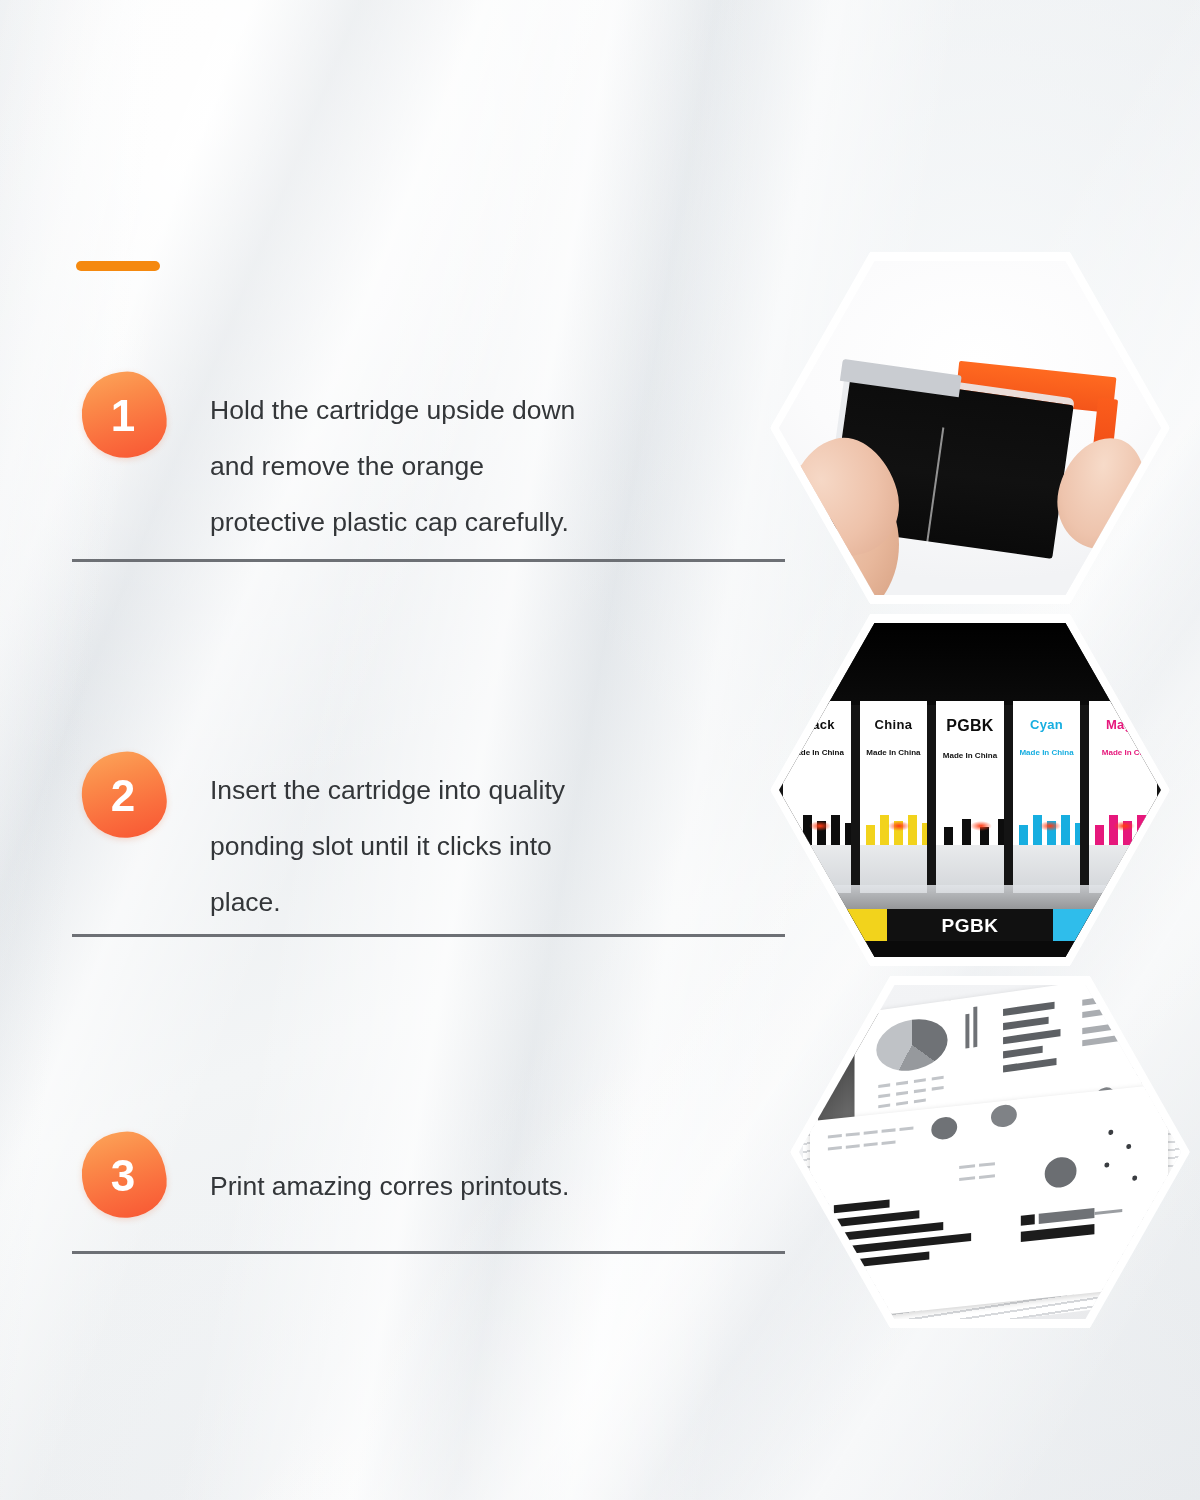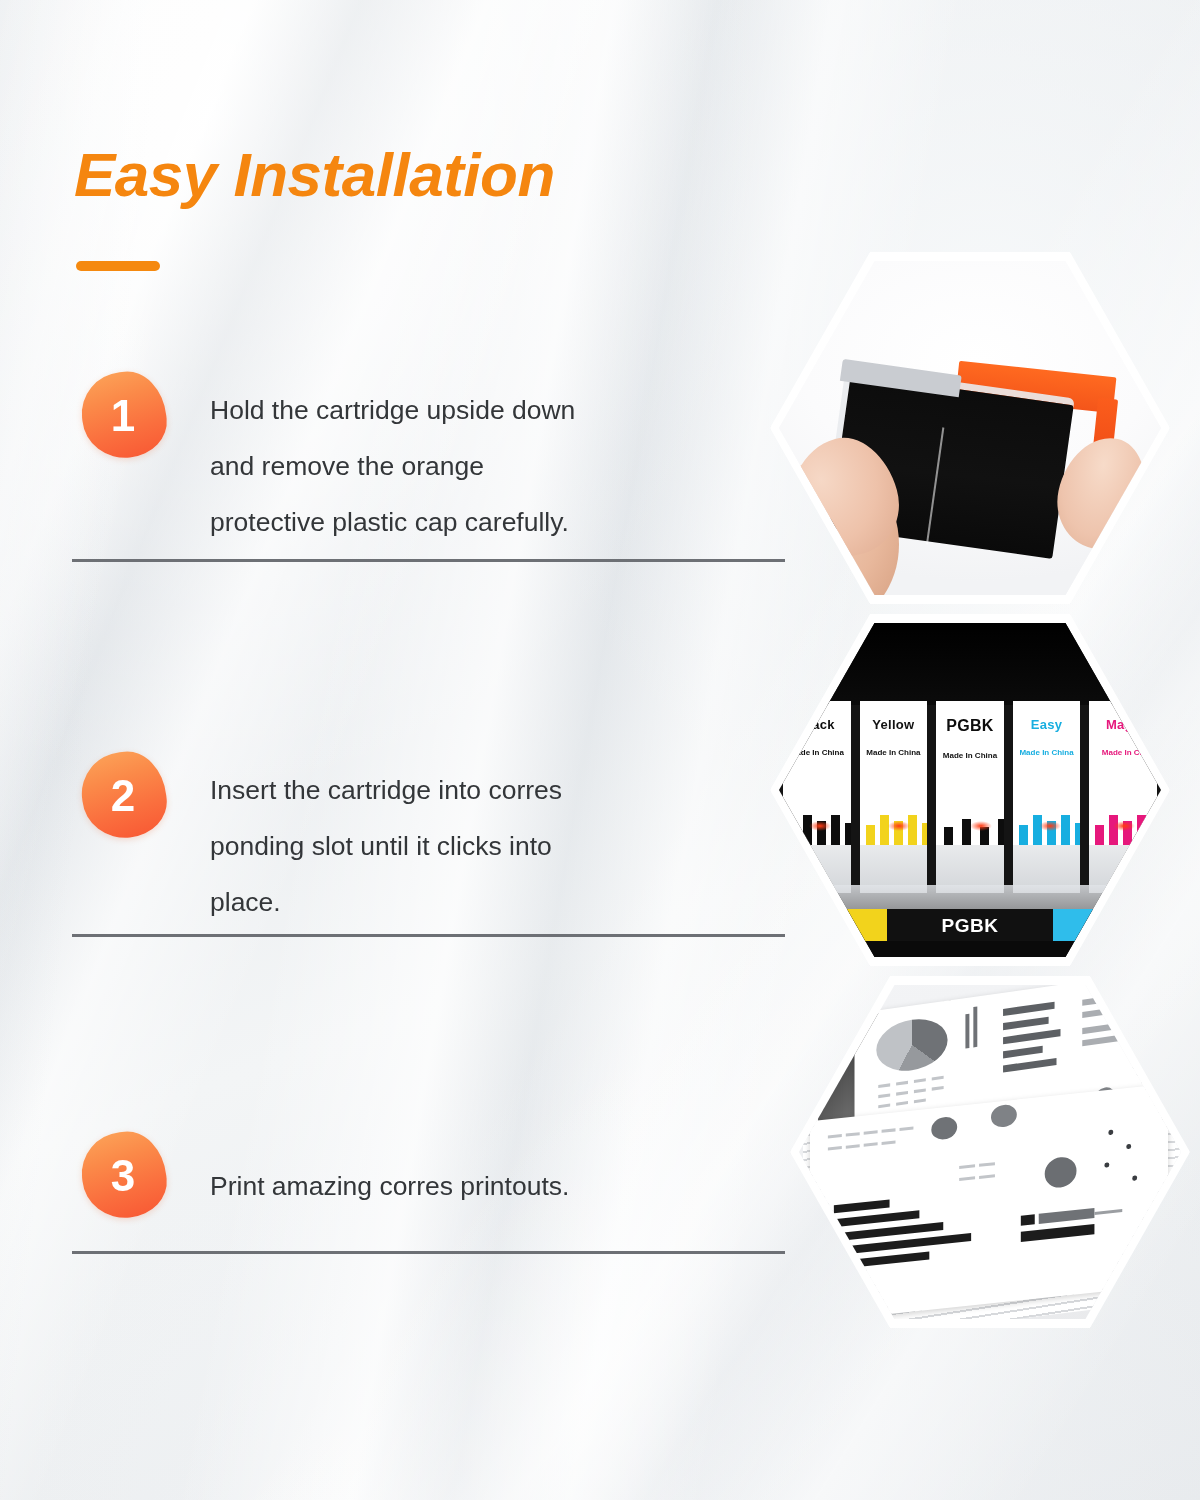--- a/index.html
+++ b/index.html
@@ -350,38 +350,37 @@
 
   .shadow-soft { box-shadow: 0 6px 18px rgba(120,125,132,0.18); }
 </style>
 </head>
 <body>
 
 <div class="bg"></div>
 
 <div class="page">
 
-  <div class="title">Easy Installation</div>
   <div class="accent-bar"></div>
 
   <div class="step step-1">
     <div class="badge">
       <div class="badge-num">1</div>
     </div>
     <div class="step-text">Hold the cartridge upside down
 and remove the orange
 protective plastic cap carefully.</div>
   </div>
   <div class="divider div-1"></div>
 
   <div class="step step-2">
     <div class="badge">
       <div class="badge-num">2</div>
     </div>
-    <div class="step-text">Insert the cartridge into corres
+    <div class="step-text">Insert the cartridge into quality
 ponding slot until it clicks into
 place.</div>
   </div>
   <div class="divider div-2"></div>
 
   <div class="step step-3">
     <div class="badge">
       <div class="badge-num">3</div>
     </div>
     <div class="step-text">Print amazing corres printouts.</div>
@@ -416,21 +415,21 @@
               <i style="left:20px;background:#0d0d0d;height:30px"></i>
               <i style="left:34px;background:#0d0d0d;height:24px"></i>
               <i style="left:48px;background:#0d0d0d;height:30px"></i>
               <i style="left:62px;background:#0d0d0d;height:22px"></i>
             </div>
             <div class="base"></div>
             <div class="p2-glow" style="left:26px"></div>
           </div>
 
           <div class="slot yellow">
-            <div class="lbl">Yellow</div>
+            <div class="lbl">China</div>
             <div class="sub">Made In China</div>
             <div class="comb">
               <i style="left:6px;background:#F2D31C;height:20px"></i>
               <i style="left:20px;background:#F2D31C;height:30px"></i>
               <i style="left:34px;background:#F2D31C;height:24px"></i>
               <i style="left:48px;background:#F2D31C;height:30px"></i>
               <i style="left:62px;background:#F2D31C;height:22px"></i>
             </div>
             <div class="base"></div>
             <div class="p2-glow" style="left:28px"></div>
@@ -443,21 +442,21 @@
               <i style="left:8px;background:#0d0d0d;height:18px"></i>
               <i style="left:26px;background:#0d0d0d;height:26px"></i>
               <i style="left:44px;background:#0d0d0d;height:18px"></i>
               <i style="left:62px;background:#0d0d0d;height:26px"></i>
             </div>
             <div class="base"></div>
             <div class="p2-glow" style="left:34px"></div>
           </div>
 
           <div class="slot cyan">
-            <div class="lbl">Easy</div>
+            <div class="lbl">Cyan</div>
             <div class="sub">Made In China</div>
             <div class="comb">
               <i style="left:6px;background:#17AEE0;height:20px"></i>
               <i style="left:20px;background:#17AEE0;height:30px"></i>
               <i style="left:34px;background:#17AEE0;height:24px"></i>
               <i style="left:48px;background:#17AEE0;height:30px"></i>
               <i style="left:62px;background:#17AEE0;height:22px"></i>
             </div>
             <div class="base"></div>
             <div class="p2-glow" style="left:26px"></div>

